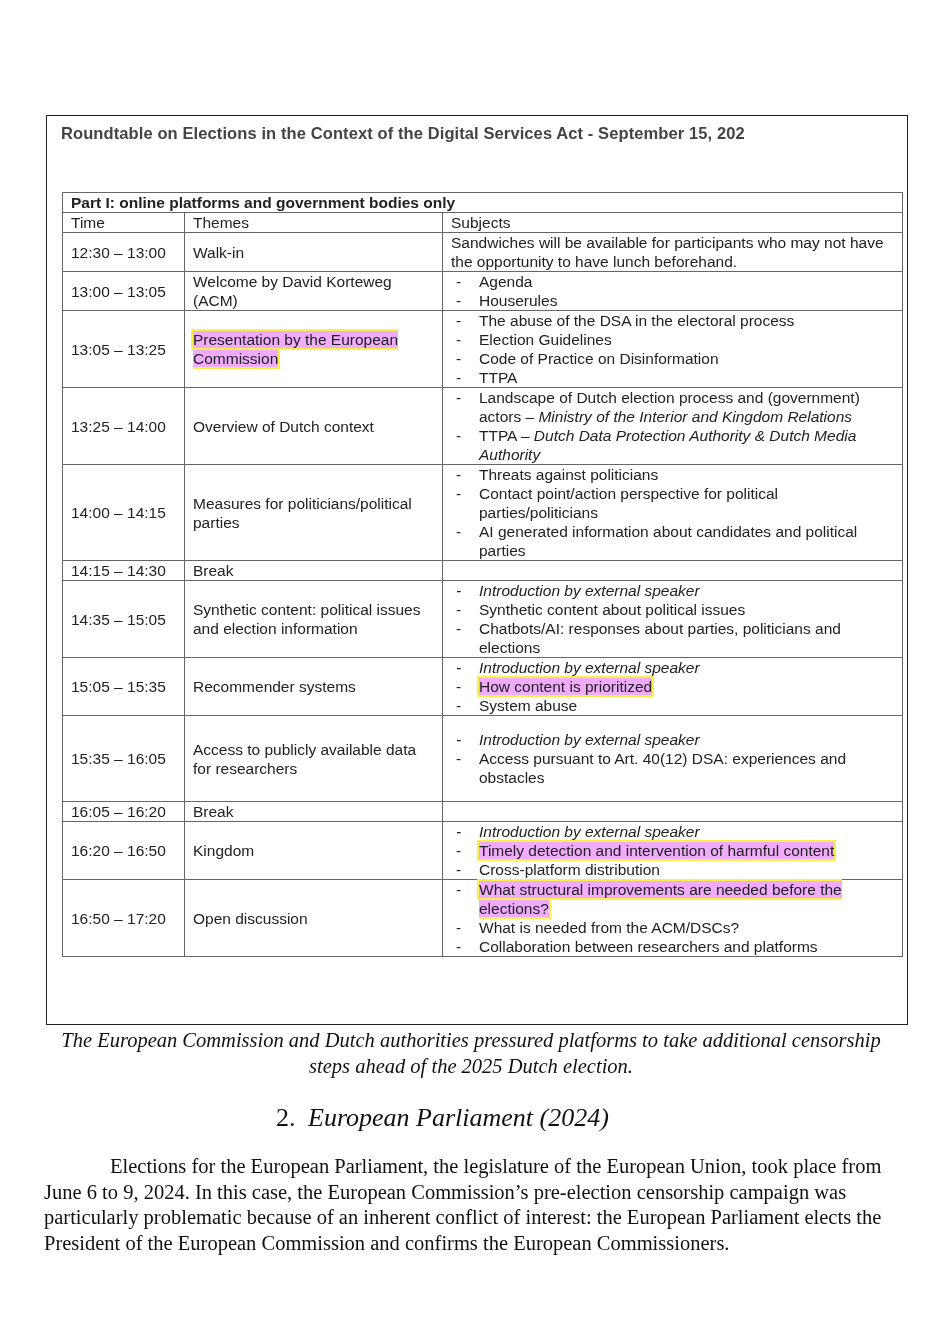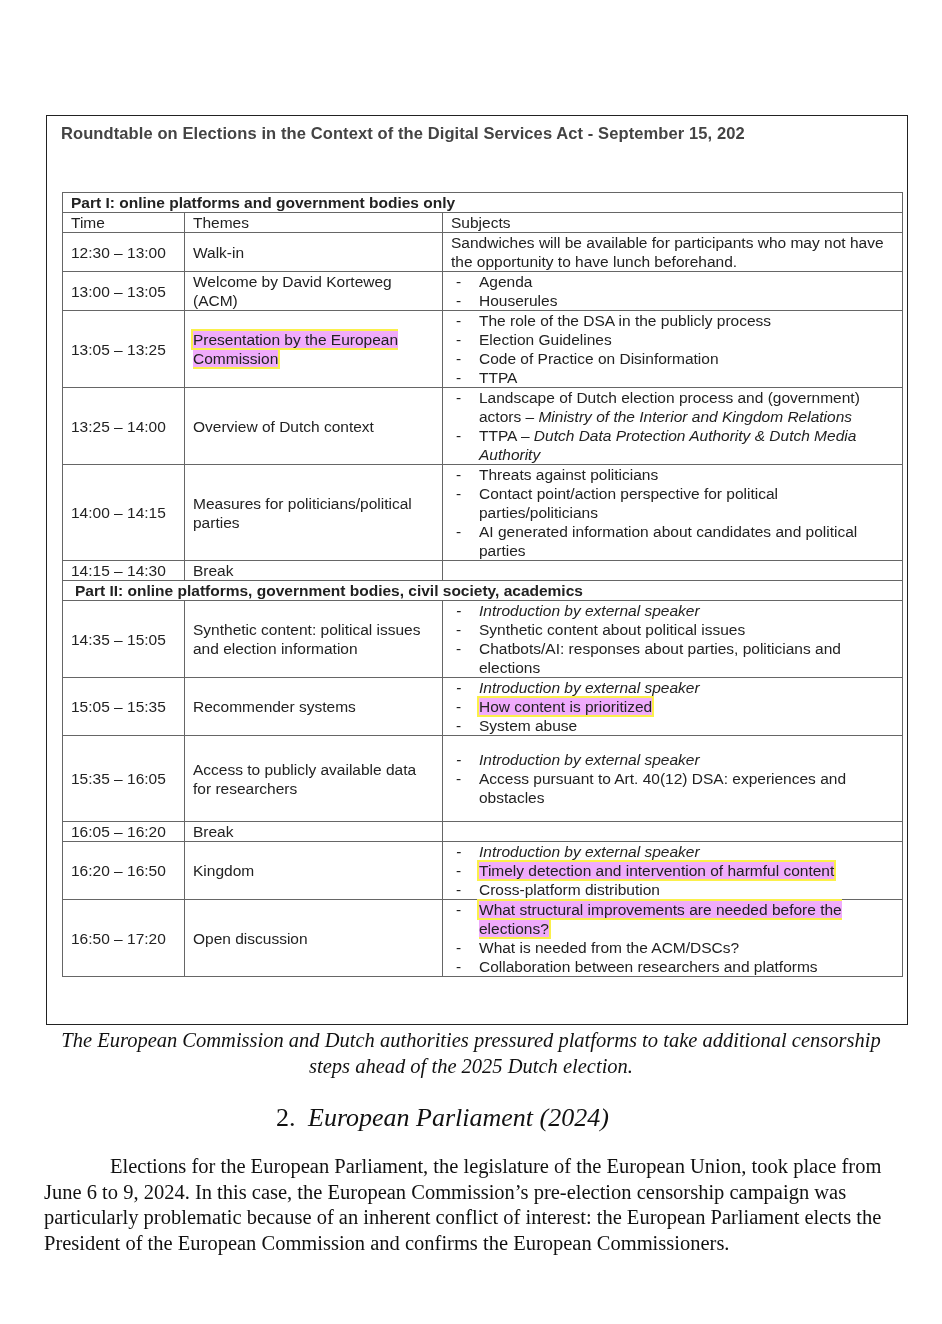--- a/index.html
+++ b/index.html
@@ -96,21 +96,21 @@
         </td>
       </tr>
 
       <tr style="height:77px">
         <td>13:05 – 13:25</td>
         <td>
           <span class="hl">Presentation by the European Commission</span>
         </td>
         <td>
           <ul class="subj">
-            <li>The role of the DSA in the publicly process</li>
+            <li>The abuse of the DSA in the electoral process</li>
             <li>Election Guidelines</li>
             <li>Code of Practice on Disinformation</li>
             <li>TTPA</li>
           </ul>
         </td>
       </tr>
 
       <tr style="height:77px">
         <td>13:25 – 14:00</td>
         <td>Overview of Dutch context</td>
@@ -133,23 +133,20 @@
           </ul>
         </td>
       </tr>
 
       <tr style="height:19px">
         <td>14:15 – 14:30</td>
         <td>Break</td>
         <td></td>
       </tr>
 
-      <tr class="part-row">
-        <td colspan="3" style="padding-left:12px">Part II: online platforms, government bodies, civil society, academics</td>
-      </tr>
 
 
       <tr style="height:77px">
         <td>14:35 – 15:05</td>
         <td>Synthetic content: political issues and election information</td>
         <td>
           <ul class="subj">
             <li class="it">Introduction by external speaker</li>
             <li>Synthetic content about political issues</li>
             <li>Chatbots/AI: responses about parties, politicians and elections</li>

